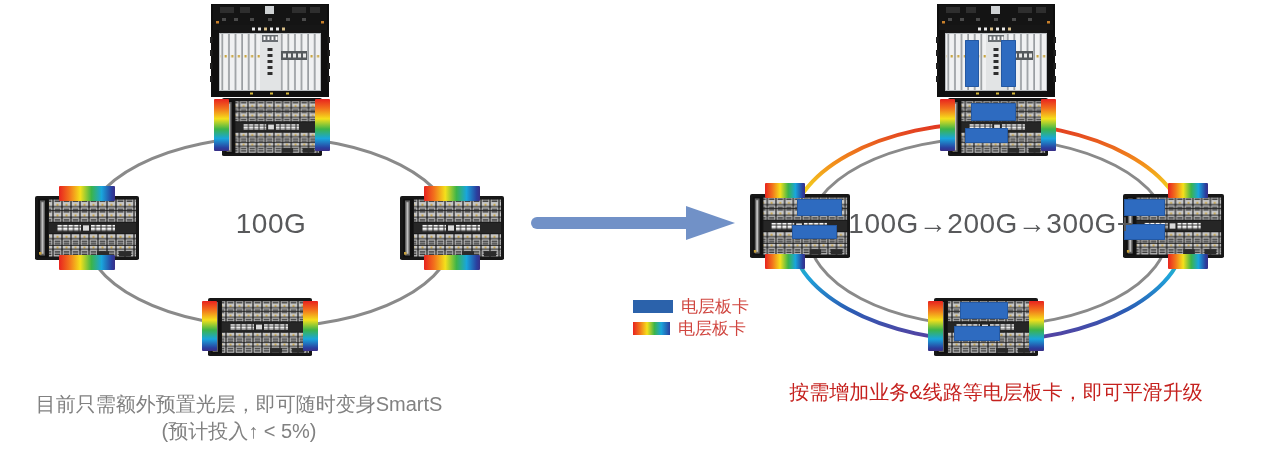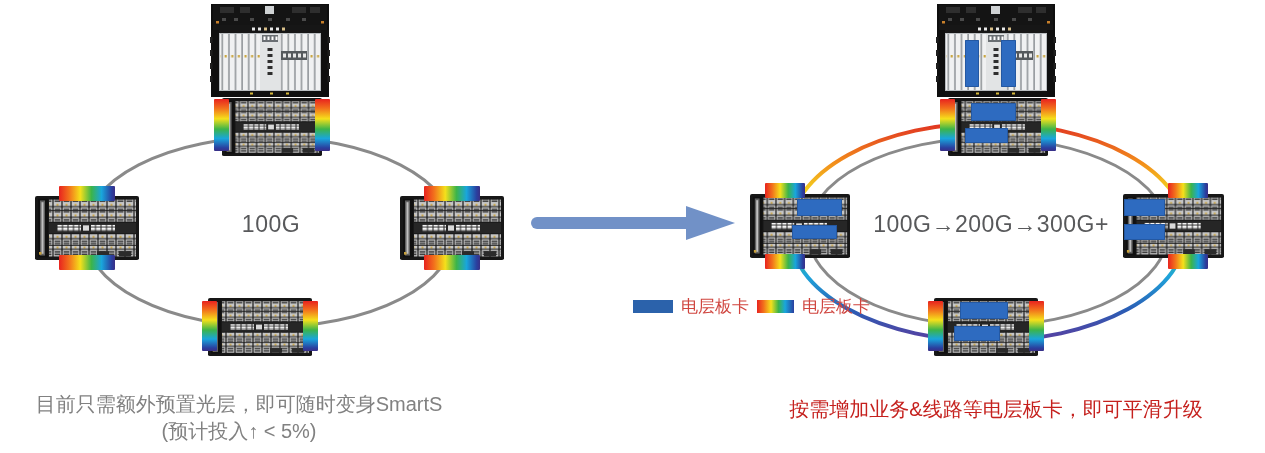--- a/index.html
+++ b/index.html
@@ -9,27 +9,27 @@
   }
   .layer{position:absolute;left:0;top:0;z-index:1;}
   .node{position:absolute;z-index:3;}
   .node > svg.dev{position:absolute;left:0;top:0;width:100%;height:100%;z-index:2;}
   .strip{position:absolute;z-index:4;border-radius:1px;}
   .strip.h{height:15px;background:linear-gradient(90deg,#e8231f 0%,#f2711c 18%,#f5e01b 38%,#3cb44a 58%,#19a6dc 76%,#2a3f9f 94%,#3a2f86 100%);}
   .strip.v{width:15px;background:linear-gradient(180deg,#e8231f 0%,#f2711c 18%,#f5e01b 38%,#3cb44a 58%,#19a6dc 76%,#2a3f9f 94%,#3a2f86 100%);}
   .board{position:absolute;z-index:5;background:#2e6bc0;border-radius:1px;box-shadow:0 0 0 1px #2458a2 inset;}
   .ring-label{
     position:absolute;z-index:6;transform:translate(-50%,-50%);
-    font-size:23px;color:#58595b;letter-spacing:0.5px;white-space:nowrap;
+    font-size:28px;color:#58595b;letter-spacing:0.5px;white-space:nowrap;
   }
   .transition-title{
     position:absolute;z-index:6;text-align:center;
     font-size:24px;color:#4a4a4a;
   }
-  .legend{position:absolute;z-index:6;display:flex;flex-direction:row;gap:8px;}
+  .legend{position:absolute;z-index:6;display:flex;flex-direction:column;gap:8px;}
   .legend-row{display:flex;align-items:center;gap:8px;height:14px;}
   .swatch{display:inline-block;height:13px;}
   .swatch.blue{width:40px;background:#2b62ab;}
   .swatch.rainbow{width:37px;background:linear-gradient(90deg,#e8231f 0%,#f2711c 18%,#f5e01b 38%,#3cb44a 58%,#19a6dc 76%,#2a3f9f 100%);}
   .legend-label{font-size:17px;color:#d0453f;white-space:nowrap;}
   .caption{position:absolute;z-index:6;text-align:center;font-size:20px;line-height:27px;}
   .caption.gray{color:#818181;}
   .caption.red{color:#c5211e;font-weight:500;}
 </style>
 </head>
@@ -246,17 +246,17 @@
     <span class="board" style="left:26px;top:4px;width:48px;height:17px"></span>
     <span class="board" style="left:20px;top:28px;width:46px;height:15px"></span>
   </div>
 
   <div class="ring-label" style="left:991px;top:224px">100G→200G→300G+</div>
 
   <div class="caption gray" style="left:8px;top:391px;width:462px">
     <div>目前只需额外预置光层，即可随时变身SmartS</div>
     <div>(预计投入↑ &lt; 5%)</div>
   </div>
-  <div class="caption red" style="left:740px;top:396px;width:512px">
+  <div class="caption red" style="left:740px;top:379px;width:512px">
     <div>按需增加业务&amp;线路等电层板卡，即可平滑升级</div>
   </div>
 
 </div>
 
 </body></html>

